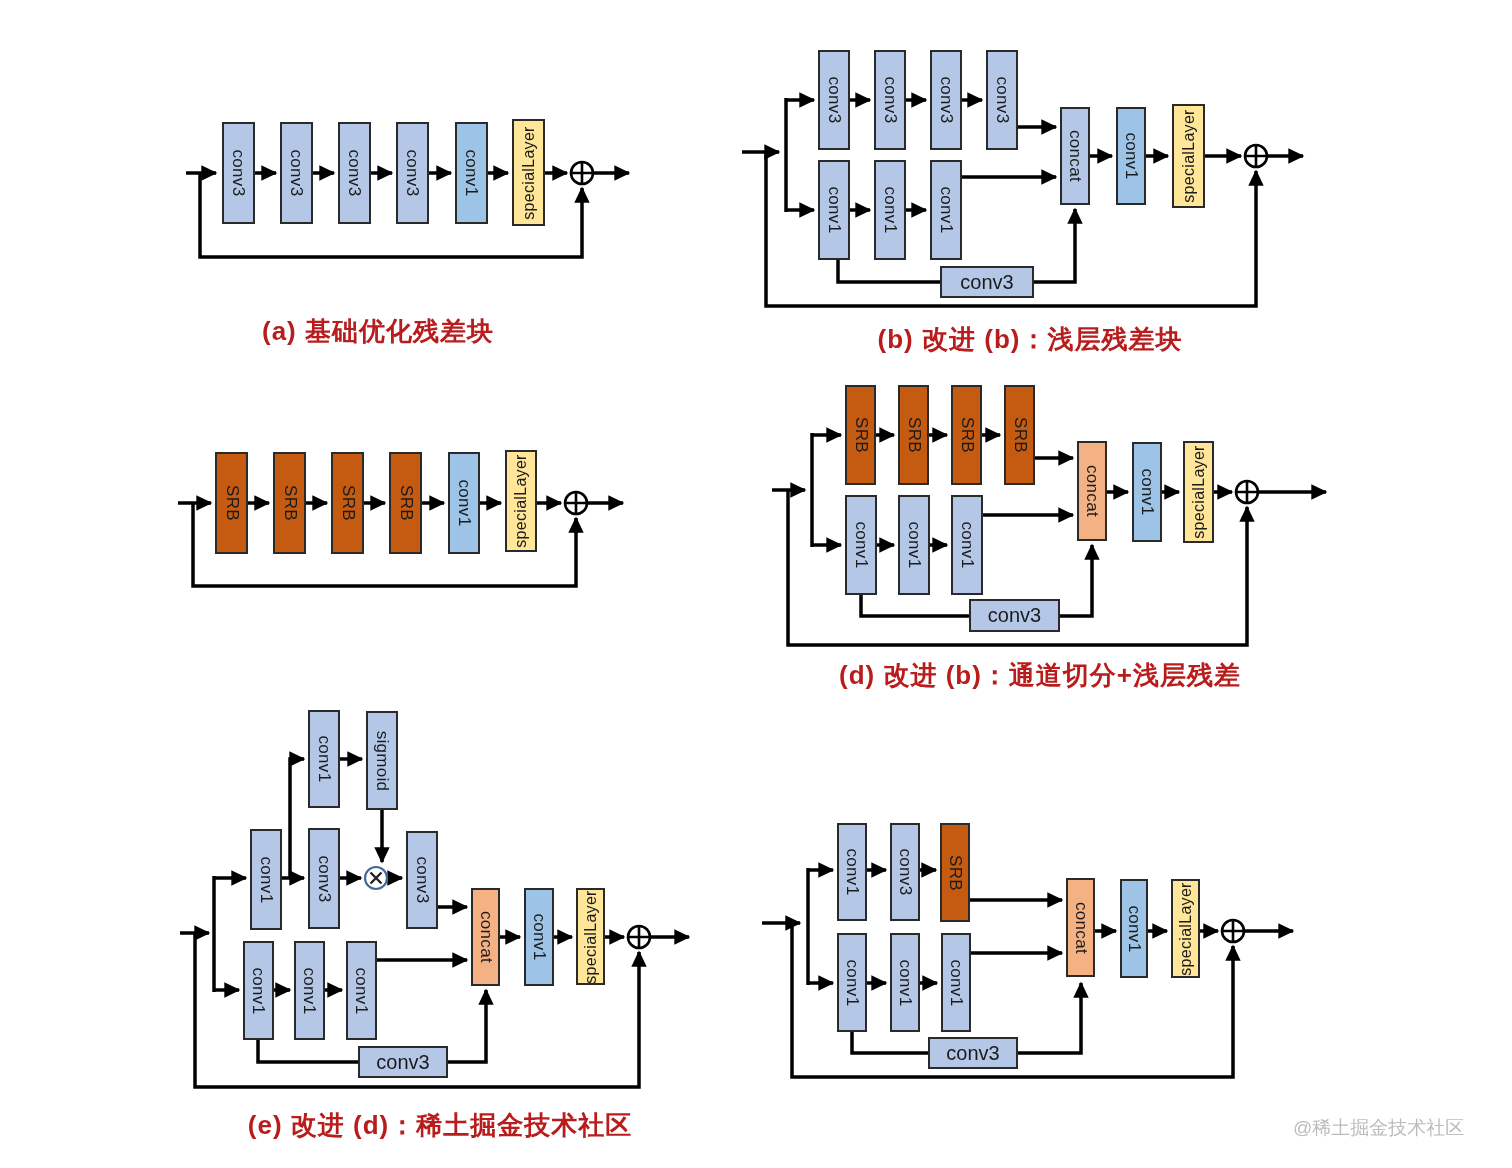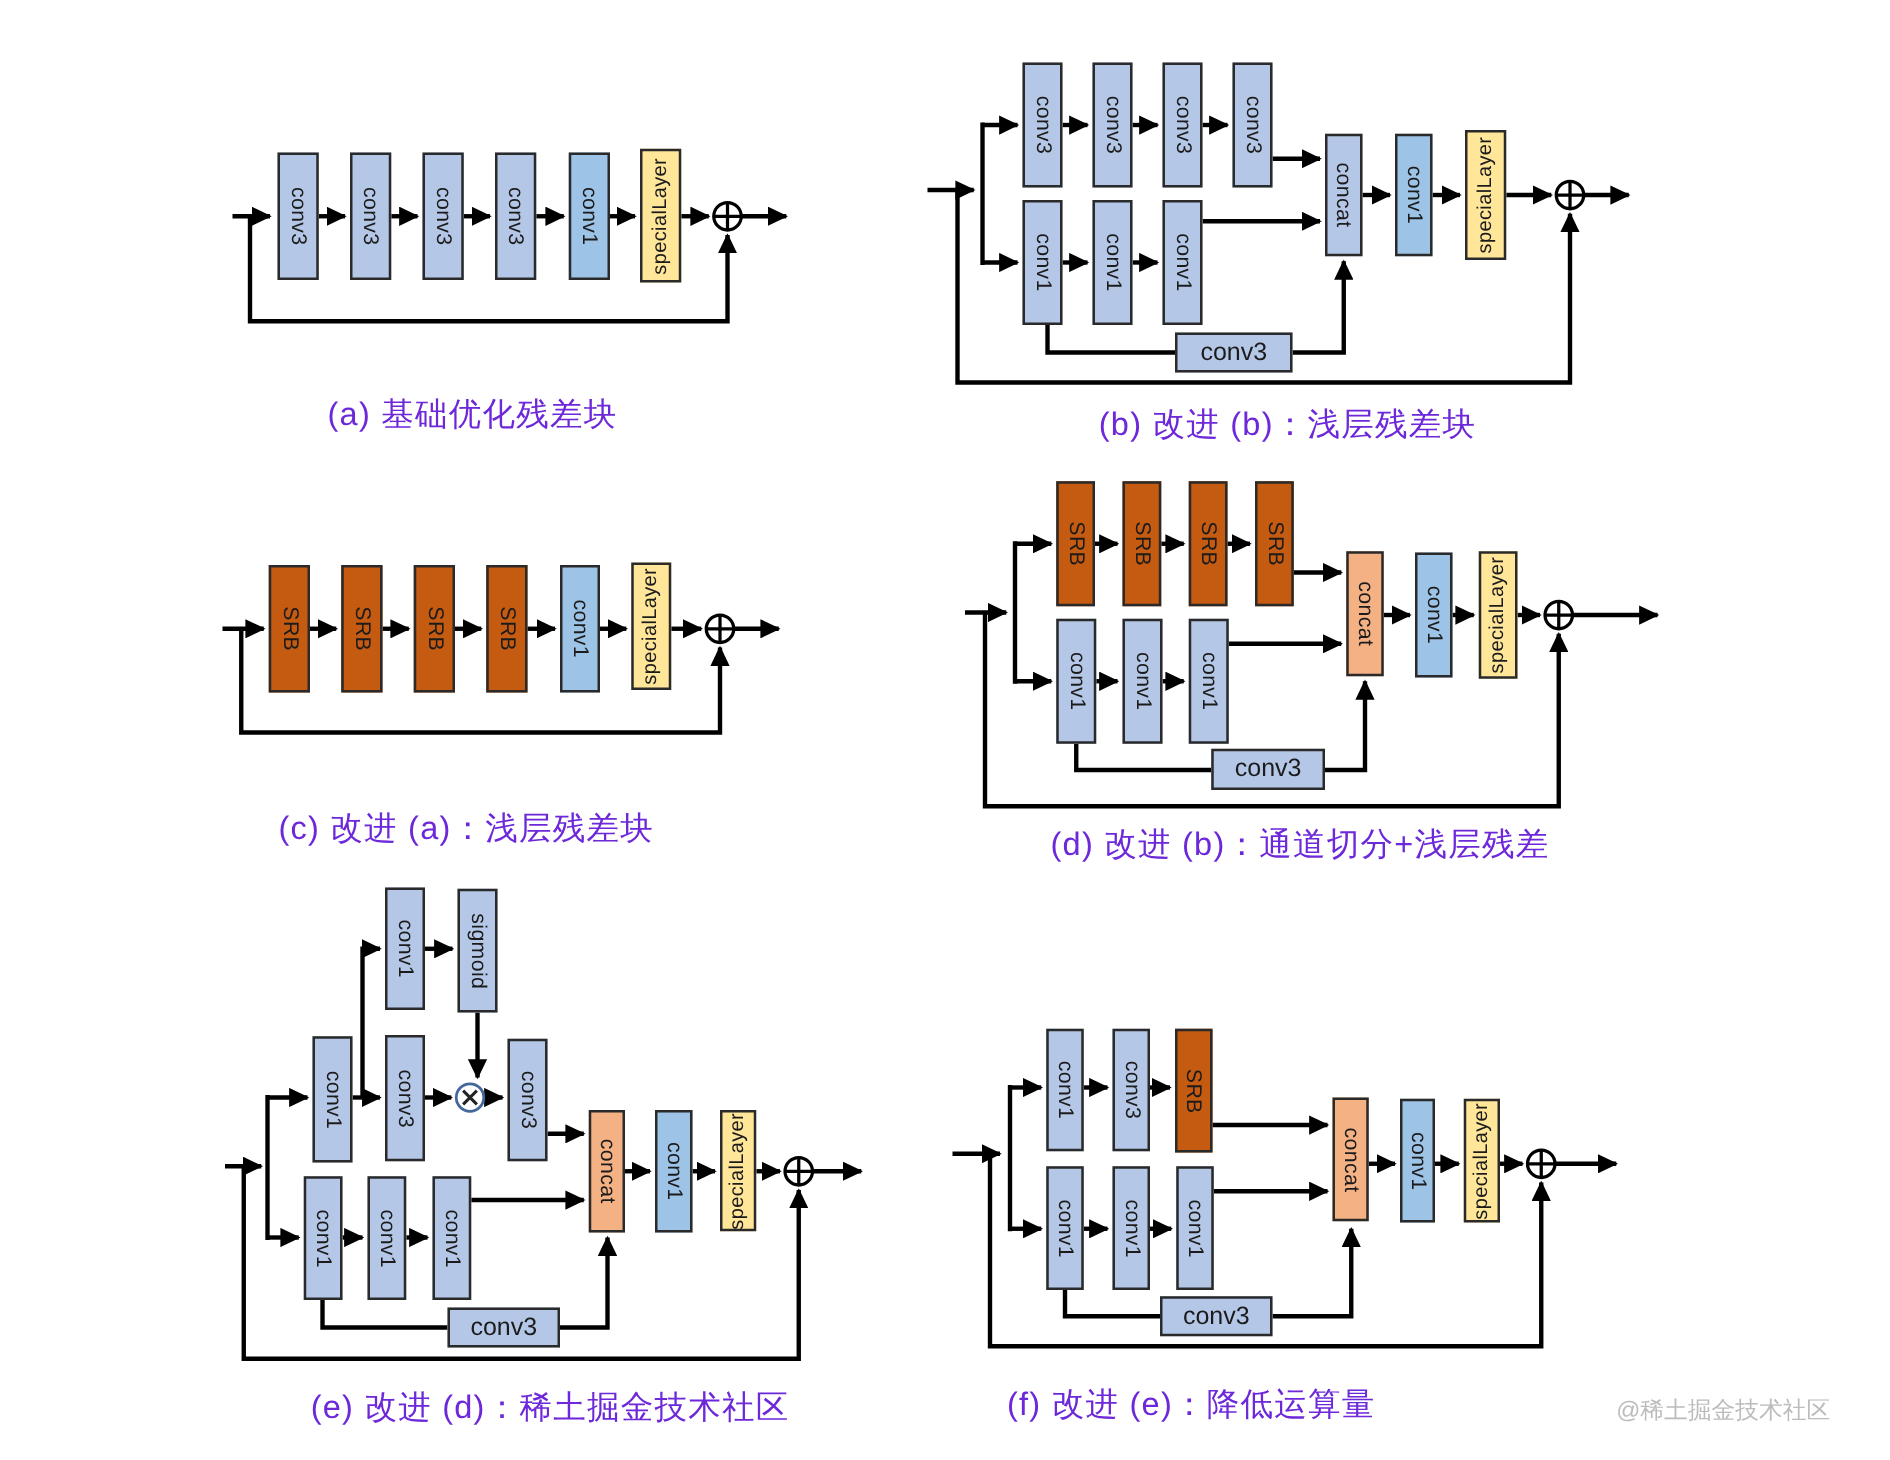--- a/index.html
+++ b/index.html
@@ -12,22 +12,22 @@
   .vt{transform:rotate(90deg);white-space:nowrap;font-size:17px;color:#1b1b1b;letter-spacing:.3px;}
   .ye .vt{transform:rotate(-90deg);font-size:16px;}
   .lb{background:#b4c7e7;}
   .mb{background:#9dc3e6;}
   .or{background:#c55a11;}
   .sa{background:#f4b183;}
   .ye{background:#ffe699;}
   .hbox{position:absolute;display:flex;align-items:center;justify-content:center;
         background:#b4c7e7;border:2px solid #2a2a2a;box-sizing:border-box;
         font-size:20px;color:#1b1b1b;}
-  .caption{position:absolute;transform:translateX(-50%);font-size:26px;color:#6d28d9;
-           white-space:nowrap;letter-spacing:1px;}
+  .caption{position:absolute;transform:translateX(-50%);font-size:26px;color:#b91c1c;
+           white-space:nowrap;letter-spacing:1px;font-weight:bold;}
   .watermark{position:absolute;font-size:19px;color:#bcbcbc;white-space:nowrap;}
 </style>
 </head>
 <body>
 
 <div class="canvas">
 
 <svg class="wires" width="1512" height="1168" viewBox="0 0 1512 1168">
   <defs>
     <marker id="ah" markerWidth="5" markerHeight="4.4" refX="4.2" refY="2.2" orient="auto" markerUnits="strokeWidth">
@@ -240,21 +240,20 @@
     </div>
   <div class="block or" style="left:389px;top:452px;width:33px;height:102px">
       <span class="vt">SRB</span>
     </div>
   <div class="block mb" style="left:448px;top:452px;width:32px;height:102px">
       <span class="vt">conv1</span>
     </div>
   <div class="block ye" style="left:505px;top:450px;width:32px;height:102px">
       <span class="vt">specialLayer</span>
     </div>
-  <div class="caption" style="left:373px;top:645px">(c) 改进 (a)：浅层残差块</div>
 
   <div class="block or" style="left:845px;top:385px;width:31px;height:100px">
       <span class="vt">SRB</span>
     </div>
   <div class="block or" style="left:898px;top:385px;width:31px;height:100px">
       <span class="vt">SRB</span>
     </div>
   <div class="block or" style="left:951px;top:385px;width:31px;height:100px">
       <span class="vt">SRB</span>
     </div>
@@ -345,16 +344,15 @@
     </div>
   <div class="block mb" style="left:1120px;top:879px;width:28px;height:99px">
       <span class="vt">conv1</span>
     </div>
   <div class="block ye" style="left:1171px;top:879px;width:29px;height:99px">
       <span class="vt">specialLayer</span>
     </div>
   <div class="hbox" style="left:928px;top:1037px;width:90px;height:32px">
       <span>conv3</span>
     </div>
-  <div class="caption" style="left:953px;top:1106px">(f) 改进 (e)：降低运算量</div>
 
   <div class="watermark" style="left:1293px;top:1115px">@稀土掘金技术社区</div>
 </div>
 
 </body></html>

